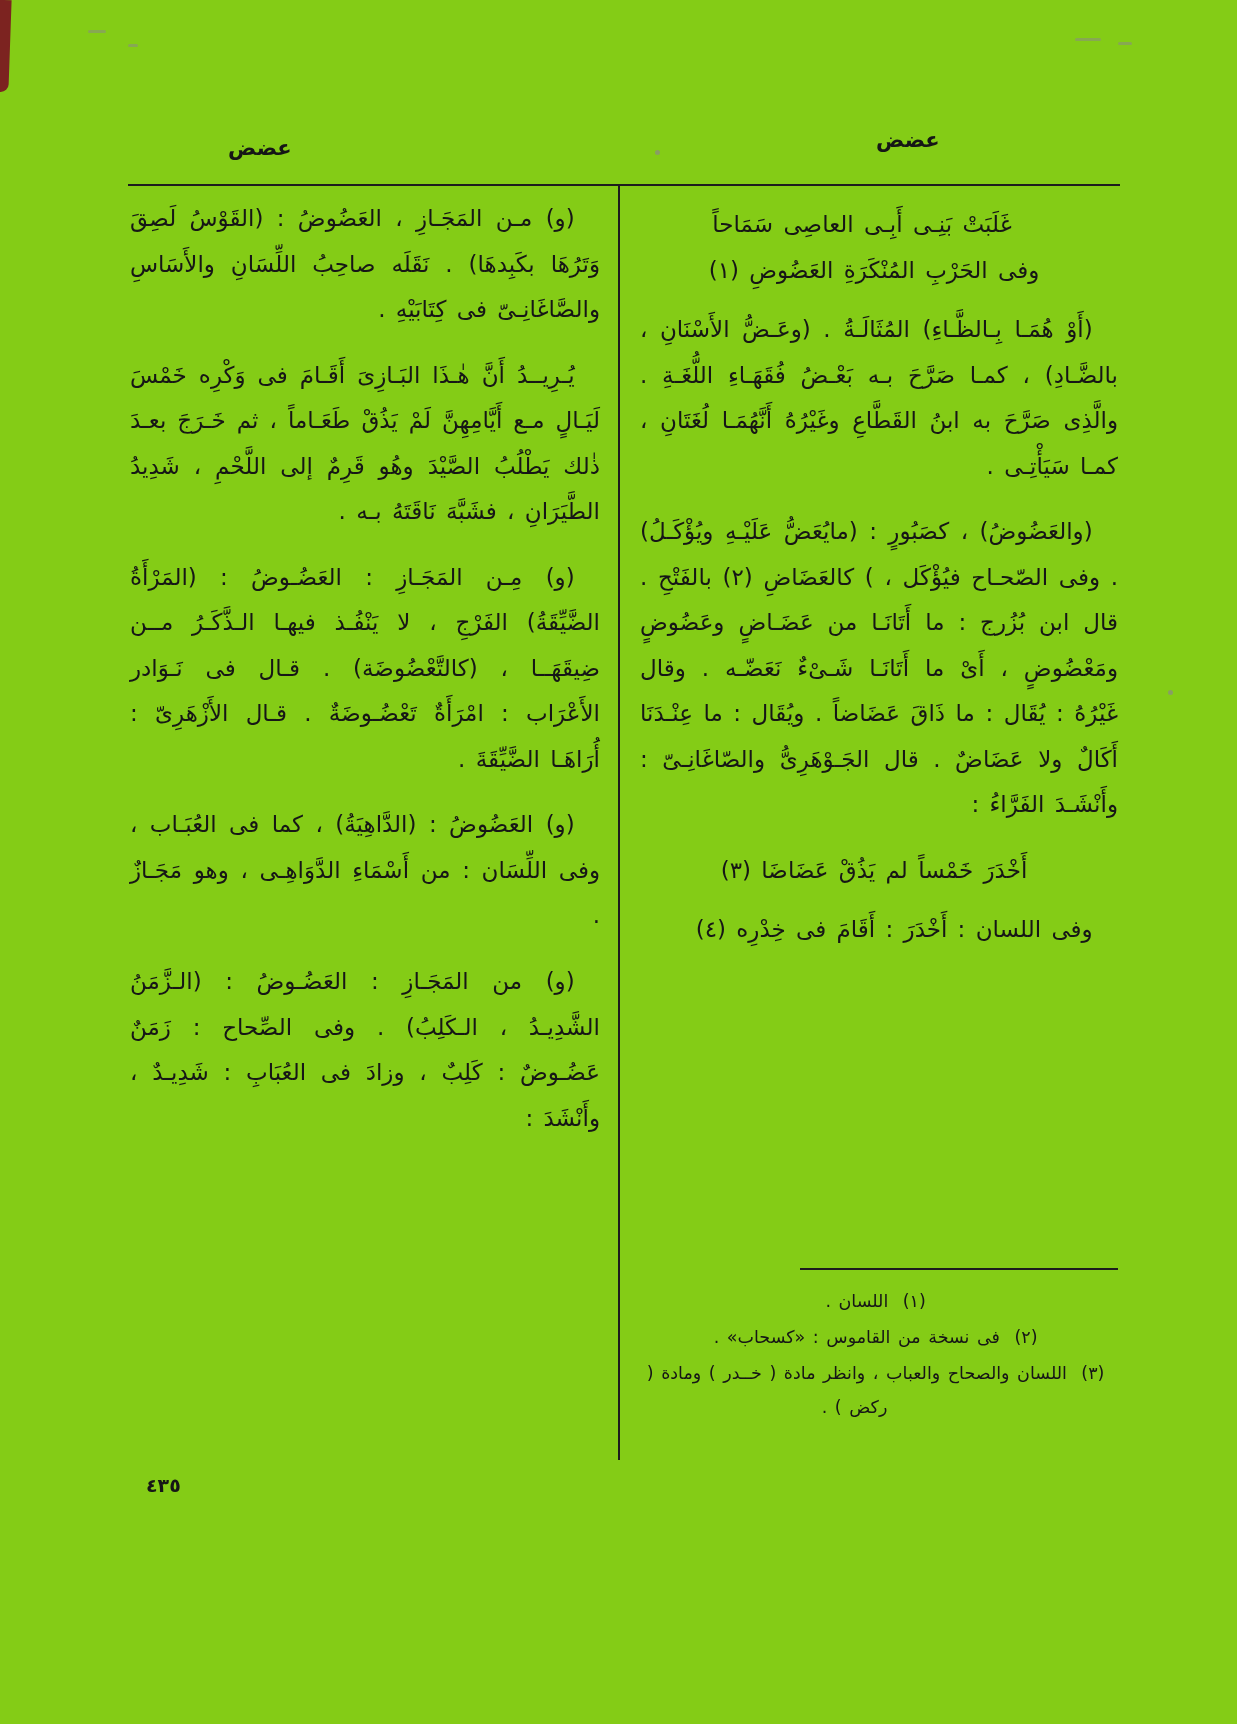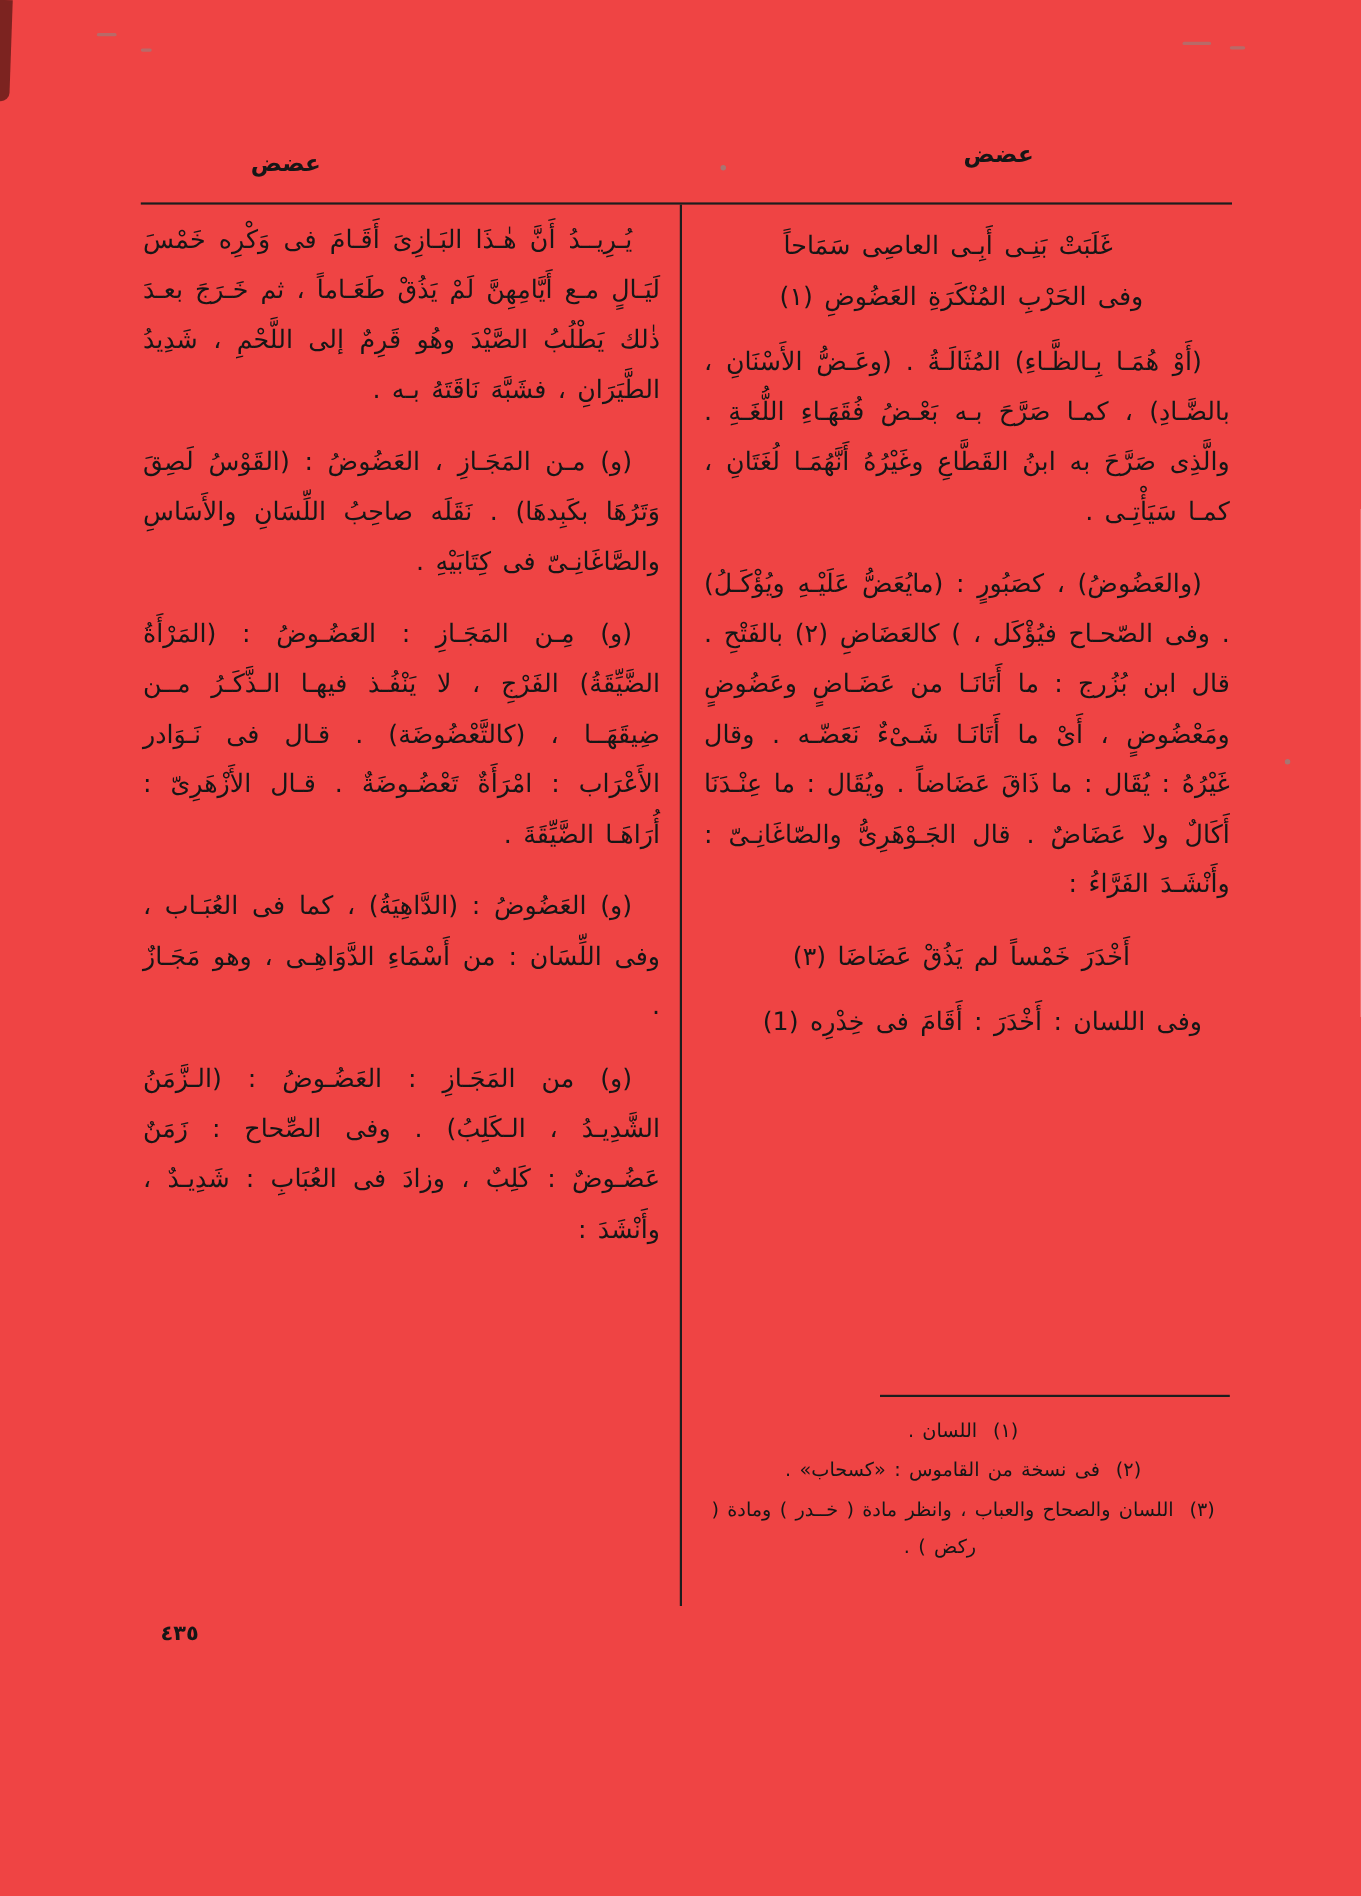--- a/index.html
+++ b/index.html
@@ -1,20 +1,20 @@
 <!DOCTYPE html>
 <html lang="ar"><head>
 <meta charset="utf-8">
 <style>
   html, body { margin: 0; padding: 0; }
   .page {
     position: relative;
     width: 1237px;
     height: 1724px;
-    background: #ef4444;
+    background: #84cc16;
     overflow: hidden;
     font-family: "DejaVu Sans", sans-serif;
     color: #161616;
   }
   
   .artifact { position: absolute; background: #8a8a86; }
   .red-streak {
     position: absolute;
     left: -4px; top: 0;
     width: 14px; height: 92px;
@@ -117,26 +117,26 @@
   <div class="col col-right">
     <div class="verse">
       <div class="vline vline1">غَلَبَتْ بَنِـى أَبِـى العاصِى سَمَاحاً</div>
       <div class="vline vline2">وفى الحَرْبِ المُنْكَرَةِ العَضُوضِ (١)</div>
     </div>
     <p>(أَوْ هُمَـا بِـالظَّـاءِ) المُثَالَـةُ . (وعَـضُّ الأَسْنَانِ ، بالضَّـادِ) ، كمـا صَرَّحَ بـه بَعْـضُ فُقَهَـاءِ اللُّغَـةِ . والَّذِى صَرَّحَ به ابنُ القَطَّاعِ وغَيْرُهُ أَنَّهُمَـا لُغَتَانِ ، كمـا سَيَأْتِـى .</p>
     <p>(والعَضُوضُ) ، كصَبُورٍ : (مايُعَضُّ عَلَيْـهِ ويُؤْكَـلُ) . وفى الصّحـاح فيُؤْكَل ، ) كالعَضَاضِ (٢) بالفَتْحِ . قال ابن بُزُرج : ما أَتَانَـا من عَضَـاضٍ وعَضُوضٍ ومَعْضُوضٍ ، أَىْ ما أَتَانَـا شَـىْءٌ نَعَضّـه . وقال غَيْرُهُ : يُقَال : ما ذَاقَ عَضَاضاً . ويُقَال : ما عِنْـدَنَا أَكَالٌ ولا عَضَاضٌ . قال الجَـوْهَرِىُّ والصّاغَانِـىّ : وأَنْشَـدَ الفَرَّاءُ :</p>
     <div class="verse">
       <div class="vline vline2">أَخْدَرَ خَمْساً لم يَذُقْ عَضَاضَا (٣)</div>
     </div>
-    <p class="closing-line">وفى اللسان : أَخْدَرَ : أَقَامَ فى خِدْرِه (1)</p>
+    <p class="closing-line">وفى اللسان : أَخْدَرَ : أَقَامَ فى خِدْرِه (٤)</p>
   </div>
 
   <div class="col col-left">
+    <p>(و) مـن المَجَـازِ ، العَضُوضُ : (القَوْسُ لَصِقَ وَتَرُهَا بكَبِدهَا) . نَقَلَه صاحِبُ اللِّسَانِ والأَسَاسِ والصَّاغَانِـىّ فى كِتَابَيْهِ .</p>
     <p>يُـرِيــدُ أَنَّ هٰـذَا البَـازِىَ أَقَـامَ فى وَكْرِه خَمْسَ لَيَـالٍ مـع أَيَّامِهِنَّ لَمْ يَذُقْ طَعَـاماً ، ثم خَـرَجَ بعـدَ ذٰلك يَطْلُبُ الصَّيْدَ وهُو قَرِمٌ إلى اللَّحْمِ ، شَدِيدُ الطَّيَرَانِ ، فشَبَّهَ نَاقَتَهُ بـه .</p>
-    <p>(و) مـن المَجَـازِ ، العَضُوضُ : (القَوْسُ لَصِقَ وَتَرُهَا بكَبِدهَا) . نَقَلَه صاحِبُ اللِّسَانِ والأَسَاسِ والصَّاغَانِـىّ فى كِتَابَيْهِ .</p>
     <p>(و) مِـن المَجَـازِ : العَضُـوضُ : (المَرْأَةُ الضَّيِّقَةُ) الفَرْجِ ، لا يَنْفُـذ فيهـا الـذَّكَـرُ مــن ضِيقَهَــا ، (كالتَّعْضُوضَة) . قـال فى نَـوَادر الأَعْرَاب : امْرَأَةٌ تَعْضُـوضَةٌ . قـال الأَزْهَرِىّ : أُرَاهَـا الضَّيِّقَةَ .</p>
     <p>(و) العَضُوضُ : (الدَّاهِيَةُ) ، كما فى العُبَـاب ، وفى اللِّسَان : من أَسْمَاءِ الدَّوَاهِـى ، وهو مَجَـازٌ .</p>
     <p>(و) من المَجَـازِ : العَضُـوضُ : (الـزَّمَنُ الشَّدِيـدُ ، الـكَلِبُ) . وفى الصِّحاح : زَمَنٌ عَضُـوضٌ : كَلِبٌ ، وزادَ فى العُبَابِ : شَدِيـدٌ ، وأَنْشَدَ :</p>
   </div>
 
   <div class="fn-rule"></div>
   <div class="footnotes">
     <div class="fn">
       <span class="fn-num">(١)</span>
       <span>اللسان .</span>

